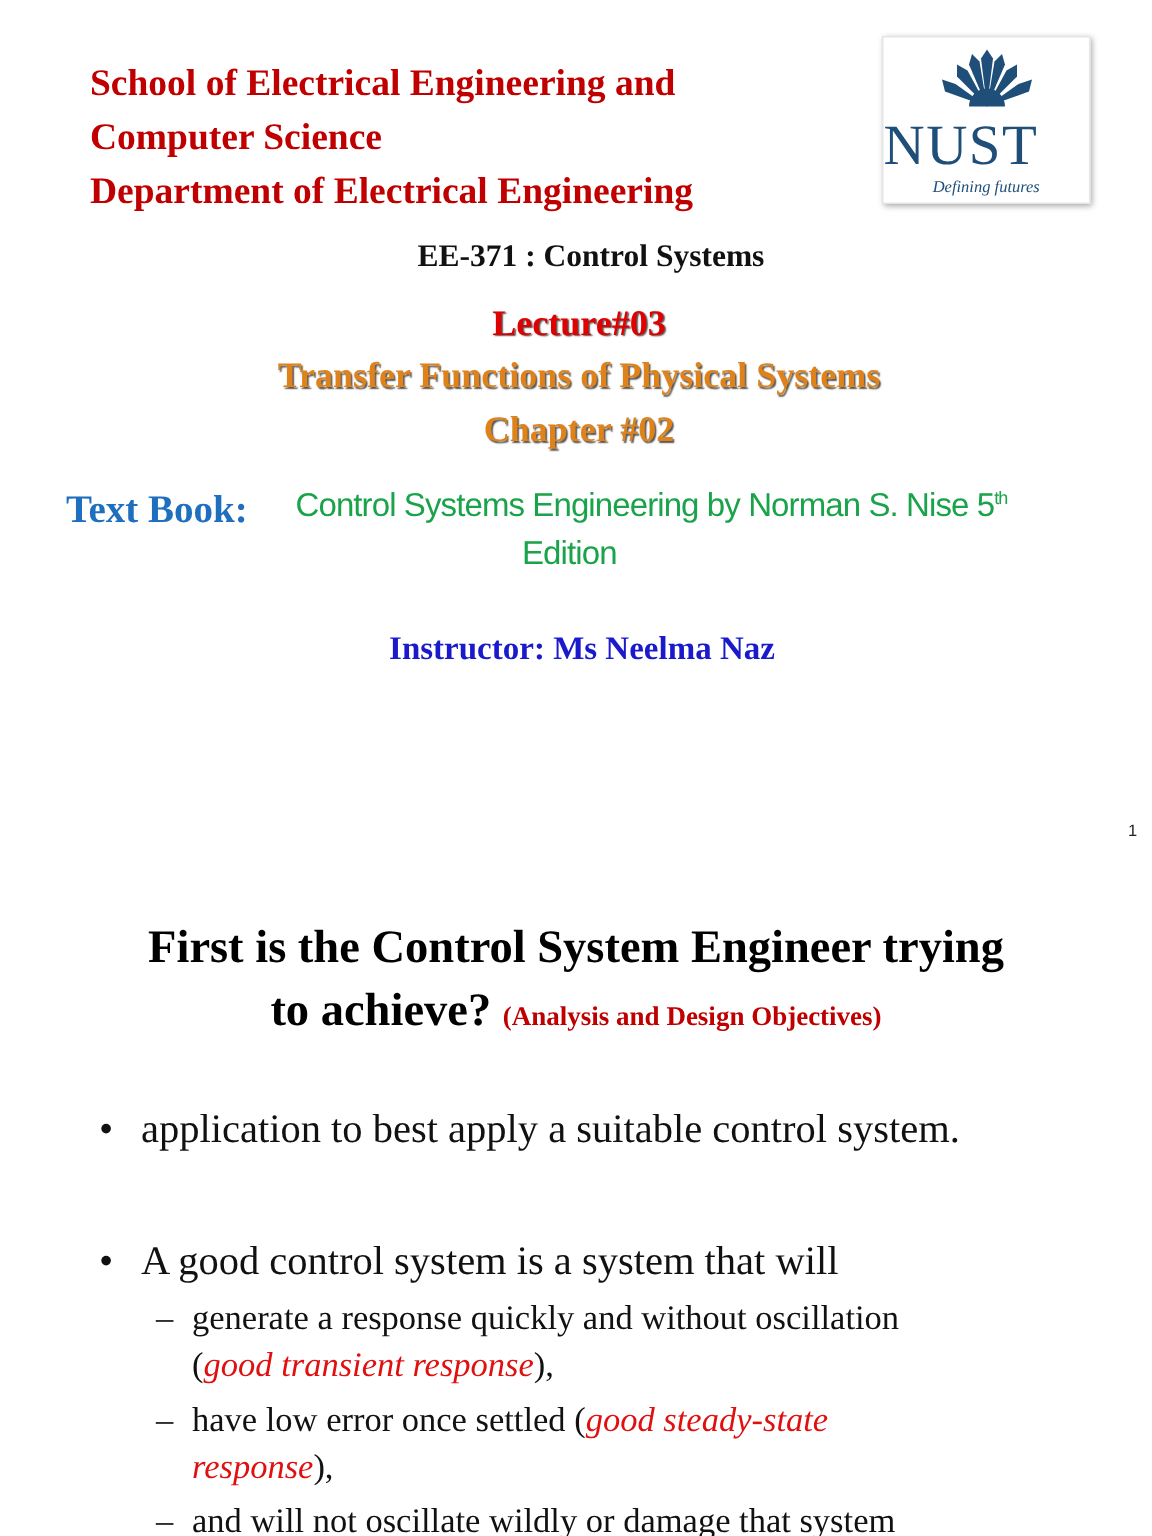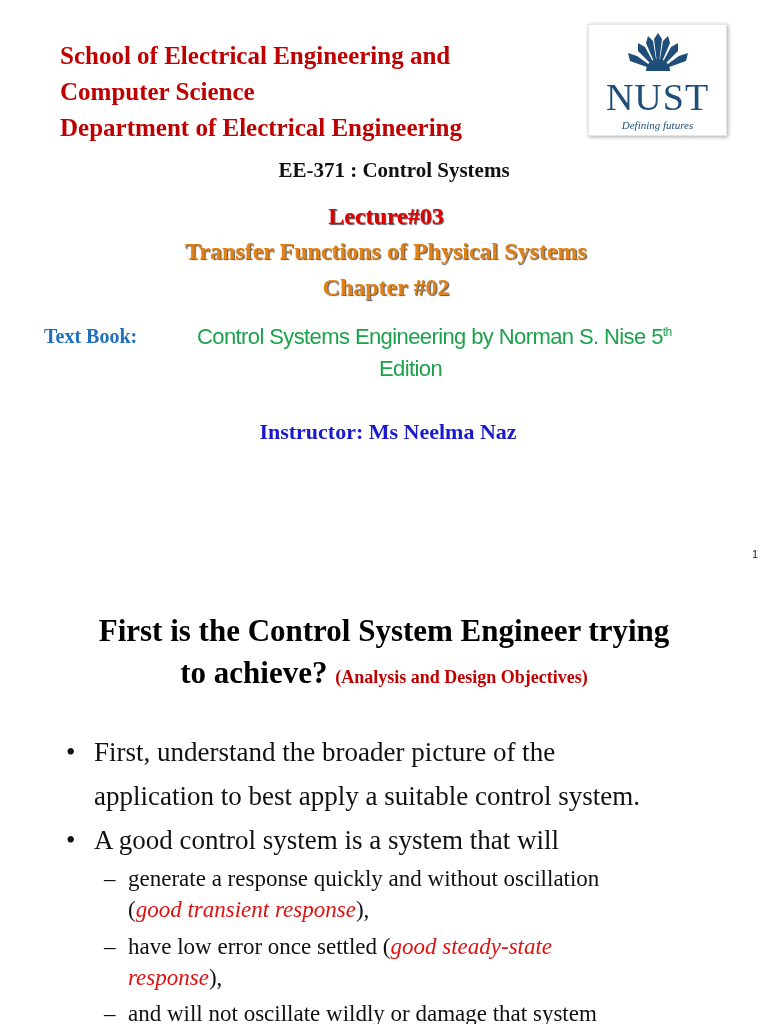--- a/index.html
+++ b/index.html
@@ -5,33 +5,33 @@
     html, body { margin: 0; padding: 0; background: #ffffff; }
     body { width: 768px; height: 1024px; position: relative; overflow: hidden; font-family: "Liberation Serif", serif; }
     .abs { position: absolute; }
     .slide1 { position: absolute; left: 0; top: 0; width: 768px; height: 576px; }
     .slide2 { position: absolute; left: 0; top: 576px; width: 768px; height: 448px; }
 
     .school { left: 60px; width: 520px; color: #c00000; font-weight: bold; font-size: 25px; line-height: 36px; top: 38px; }
     .course { left: 0; width: 788px; text-align: center; color: #111; font-weight: bold; font-size: 21px; top: 158px; }
 
     .logo { left: 588px; top: 24px; width: 137px; height: 110px; background: #fff; box-shadow: 1px 1px 4px rgba(0,0,0,0.35); border: 1px solid #e5e5e5; }
-    .logo .nust { position: absolute; left: 0; width: 137px; top: 52px; text-align: center; font-family: "Liberation Serif", serif; font-size: 38px; color: #1f4e79; letter-spacing: 1px; line-height: 40px; }
+    .logo .nust { position: absolute; left: 0; width: 137px; top: 52px; text-align: left; font-family: "Liberation Serif", serif; font-size: 38px; color: #1f4e79; letter-spacing: 1px; line-height: 40px; }
     .logo .tag { position: absolute; left: 0; width: 137px; top: 94px; text-align: center; font-family: "Liberation Serif", serif; font-style: italic; font-size: 11px; color: #1f4e79; }
     .logo svg { position: absolute; left: 35px; top: 6px; }
 
     .lecture { left: 0; width: 772px; text-align: center; font-weight: bold; font-size: 24px; line-height: 36px; text-shadow: 1px 1px 1px #555; }
     .lecture.l1 { top: 198px; color: #e00000; }
     .lecture.l2 { top: 233px; color: #e0821a; }
     .lecture.l3 { top: 269px; color: #e0821a; }
 
-    .tb-label { left: 44px; top: 325px; color: #1f6fbf; font-weight: bold; font-size: 20px; }
+    .tb-label { left: 44px; top: 325px; color: #1f6fbf; font-weight: bold; font-size: 26px; }
     .tb-text { left: 197px; top: 324px; color: #1aa34a; font-size: 22px; font-family: "Liberation Sans Narrow", "Liberation Sans", sans-serif; letter-spacing: -0.6px; }
     .tb-text sup { font-size: 12px; }
-    .tb-text2 { left: 348px; top: 356px; color: #1aa34a; font-size: 22px; font-family: "Liberation Sans", sans-serif; letter-spacing: -0.6px; margin-left: 31px; }
+    .tb-text2 { left: 348px; top: 356px; color: #1aa34a; font-size: 22px; font-family: "Liberation Sans", sans-serif; letter-spacing: -0.6px; }
     .instructor { left: 0; width: 776px; text-align: center; top: 419px; color: #1a1acc; font-weight: bold; font-size: 22px; }
 
     .pagenum { left: 752px; top: 548px; font-family: "Liberation Sans", sans-serif; font-size: 11px; color: #222; }
 
     .q-title { left: 40px; width: 688px; text-align: center; top: 610px; color: #000; font-weight: bold; font-size: 31px; line-height: 42px; }
     .q-title .sub { color: #c00000; font-size: 18px; }
 
     .bullet { left: 66px; color: #111; font-size: 27px; line-height: 44px; }
     .bullet .dot { position: absolute; left: 0; top: 0; }
     .bullet .txt { position: absolute; left: 28px; top: 0; width: 640px; }
@@ -85,21 +85,20 @@
 <div class="slide2"></div>
 
 <div class="abs q-title">
   <div>First is the Control System Engineer trying</div>
   <div><span>to achieve?</span> <span class="sub">(Analysis and Design Objectives)</span></div>
 </div>
 
 <div class="abs bullet" style="top:730px; width:680px; height:88px;">
   <span class="dot">•</span>
   <div class="txt">
-    <div>First, understand the broader picture of the</div>
     <div>application to best apply a suitable control system.</div>
   </div>
 </div>
 
 <div class="abs bullet" style="top:818px; width:680px; height:44px;">
   <span class="dot">•</span>
   <div class="txt">A good control system is a system that will</div>
 </div>
 
 <div class="abs sub-b" style="top:863px; width:600px; height:62px;">

